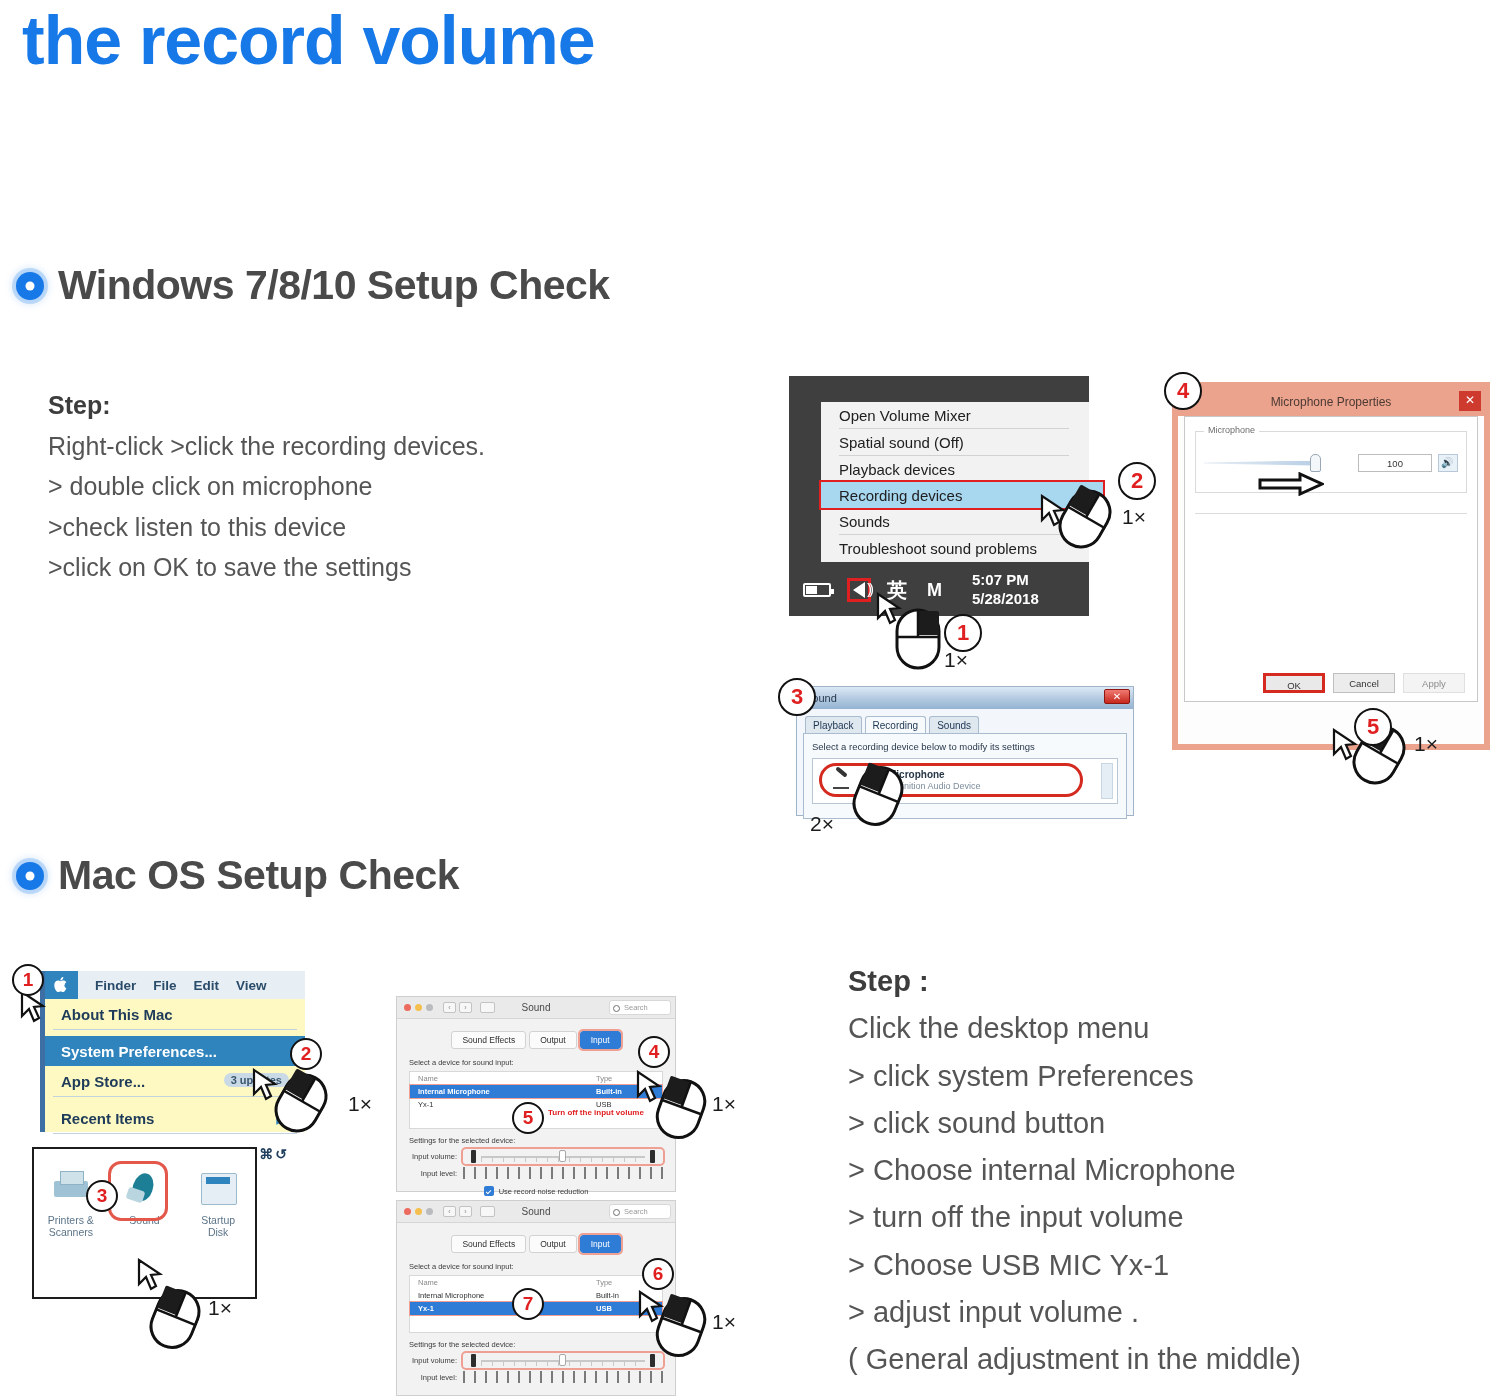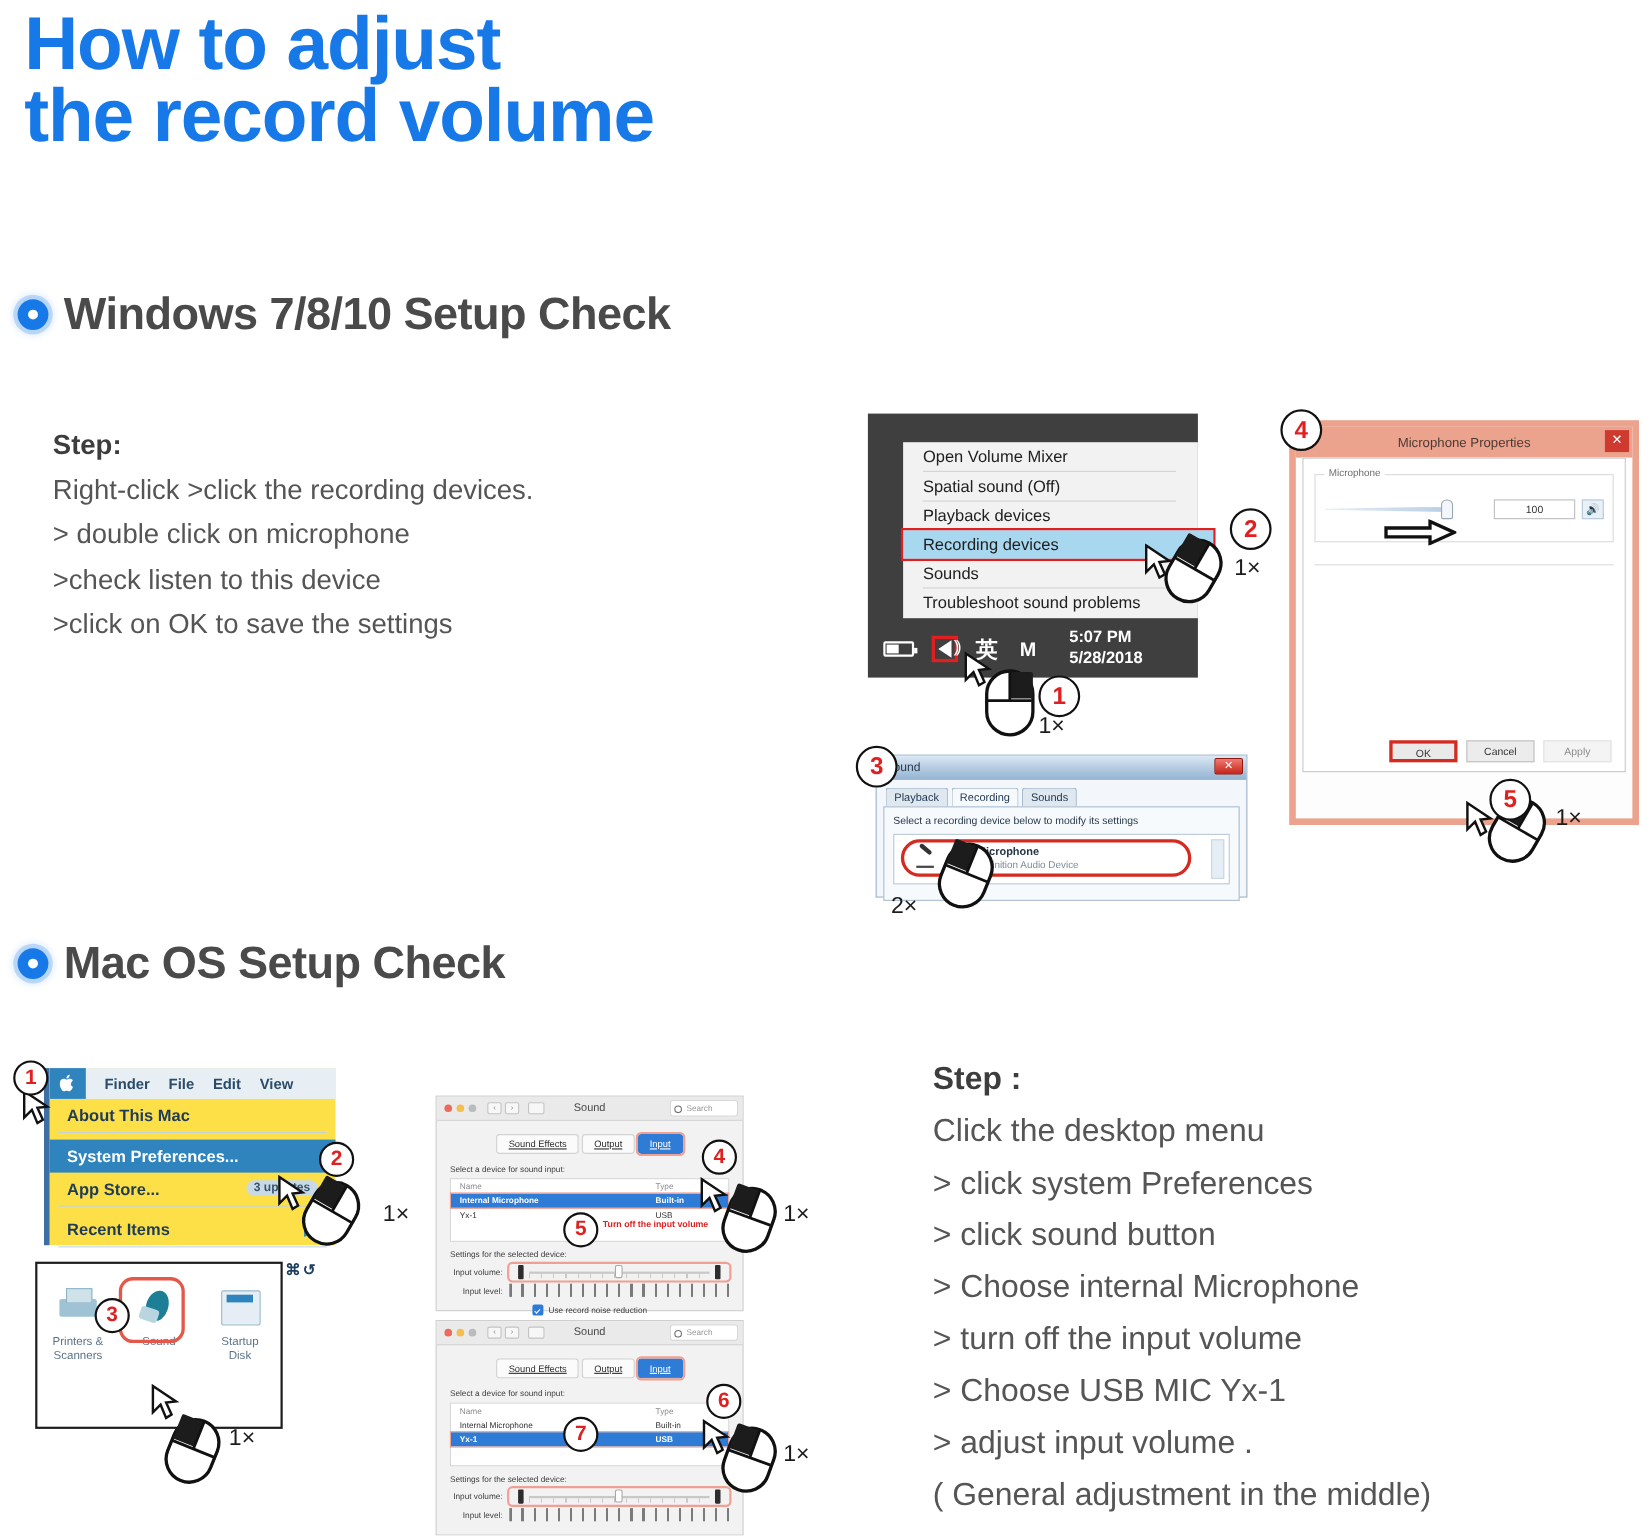--- a/index.html
+++ b/index.html
@@ -232,21 +232,21 @@
     font-size:9.5px; color:#333; text-align:center; line-height:19px;
   }
   .mbtn.okbtn { border:3px solid #d42a20; background:#e9e9e9; }
   .mbtn.flat { border-color:#e0e0e0; color:#8c8c8c; background:#f4f4f4; }
 
   
   
   
   #mac-menu {
     left:40px; top:971px; width:265px; height:161px;
-    background:#fde047; border-left:5px solid #3d6fa5;
+    background:#fef9c3; border-left:5px solid #3d6fa5;
     font-family:"Liberation Sans", sans-serif;
   }
   #mac-menubar {
     height:28px; display:flex; align-items:center; background:#e8eff4;
   }
   #apple-tile {
     width:33px; height:28px; background:#2f84bd;
     display:flex; align-items:center; justify-content:center;
   }
   #apple-glyph { color:#fff; font-size:19px; line-height:1; }
@@ -330,21 +330,21 @@
     background:#fff; border:1px solid #d8d8d8; border-radius:3px;
     font-size:7.5px; color:#9a9a9a; padding-left:14px; line-height:14px;
   }
   .msnd-search::before {
     content:""; position:absolute; left:3px; top:4px; width:5px; height:5px;
     border:1.2px solid #707070; border-radius:50%;
   }
   .msnd-tabs { display:flex; justify-content:center; gap:3px; padding-top:12px; }
   .mt {
     font-size:8.5px; padding:3px 10px; color:#2f2f2f;
-    background:#fbfbfb; border:1px solid #d2d2d2; border-radius:3px;text-decoration:underline;
+    background:#fbfbfb; border:1px solid #d2d2d2; border-radius:3px;
   }
   .mt.active {
     background:#2f7cd6; color:#fff; border-color:#2f7cd6;
     outline:2px solid #efa093;
   }
   .msnd-body { padding:9px 12px 0; }
   .msnd-hint { font-size:7.5px; color:#3c3c3c; }
   .msnd-table {
     margin-top:4px; background:#fff; border:1px solid #d8d8d8; height:58px; position:relative;
   }
@@ -396,21 +396,20 @@
 
   .cursor { position:absolute; z-index:38; width:30px; height:34px; }
   .cursor svg { width:100%; height:100%; display:block; }
 
   .times { position:absolute; font-size:21px; color:#1c1c1c; z-index:39; white-space:nowrap; }
 </style>
 </head>
 <body>
 
 <div class="abs" id="main-title">
-  <span class="ln">How to adjust</span>
   <span class="ln">the record volume</span>
 </div>
 
 <div class="abs section-head" id="win-section-head">
   <span class="bullet"></span>
   <span class="label">Windows 7/8/10 Setup Check</span>
 </div>
 
 <div class="abs steps" id="win-steps">
   <span class="hdr">Step:</span>

